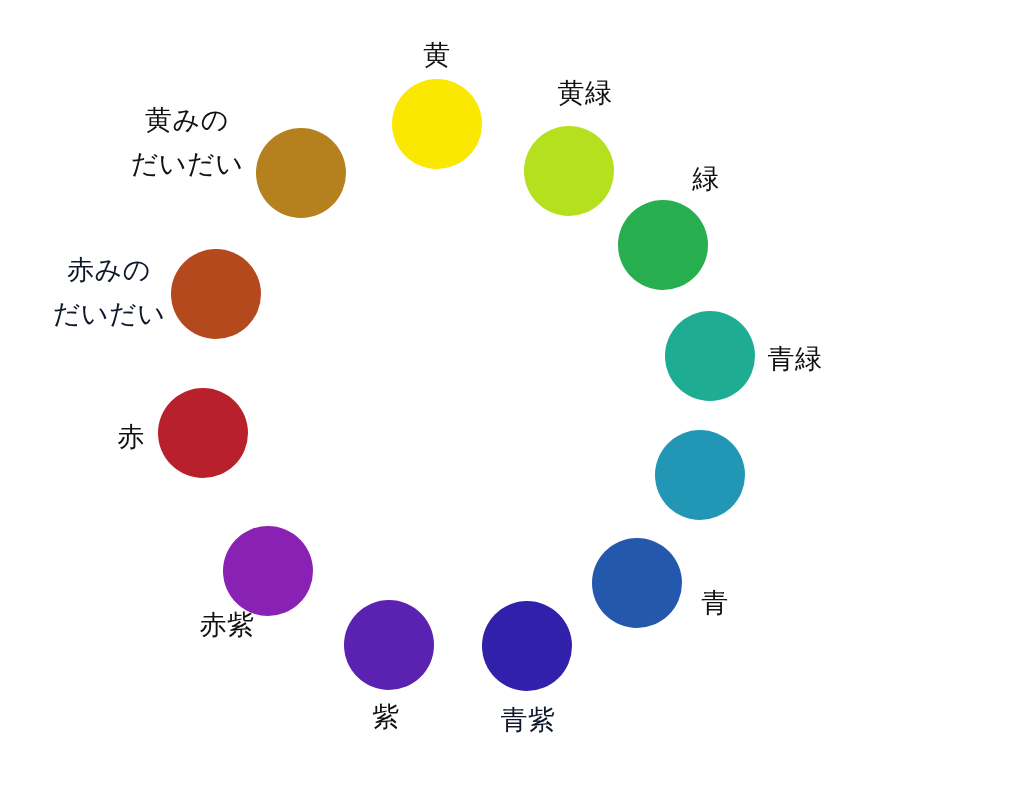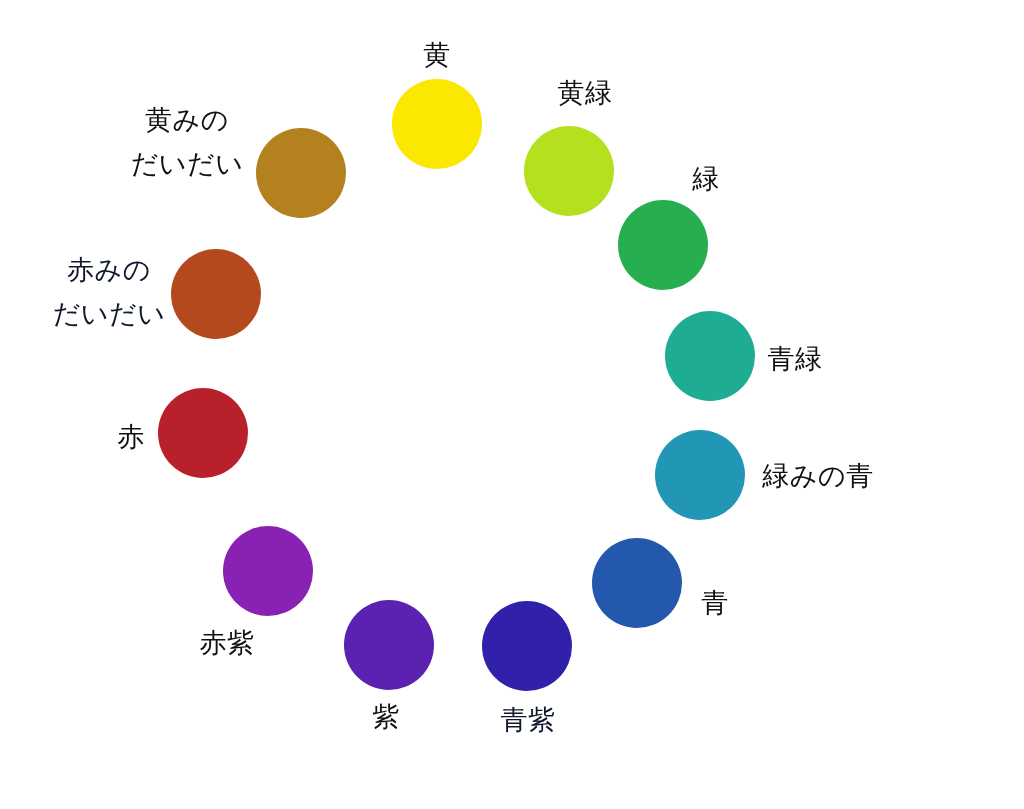--- a/index.html
+++ b/index.html
@@ -47,29 +47,28 @@
 <div id="color-wheel" style="background: rgb(255, 255, 255);">
     <div class="swatch" style="left: 392px; top: 79px; width: 90px; height: 90px; background: rgb(250, 232, 0);"></div>
     <div class="hue-label align-center" style="left: 396px; top: 38px; width: 82px; color: rgb(17, 17, 17);">黄</div>
     <div class="swatch" style="left: 524px; top: 126px; width: 90px; height: 90px; background: rgb(181, 224, 30);"></div>
     <div class="hue-label align-center" style="left: 530px; top: 76px; width: 110px; color: rgb(17, 17, 17);">黄緑</div>
     <div class="swatch" style="left: 618px; top: 200px; width: 90px; height: 90px; background: rgb(39, 174, 78);"></div>
     <div class="hue-label align-center" style="left: 676px; top: 162px; width: 60px; color: rgb(17, 17, 17);">緑</div>
     <div class="swatch" style="left: 665px; top: 311px; width: 90px; height: 90px; background: rgb(30, 172, 146);"></div>
     <div class="hue-label align-left" style="left: 757px; top: 330px; width: 76px; color: rgb(17, 17, 17); margin-top: 12px;">青緑</div>
     <div class="swatch" style="left: 655px; top: 430px; width: 90px; height: 90px; background: rgb(33, 151, 181);"></div>
-    <div class="hue-label align-left" style="left: 753px; top: 459px; width: 130px; color: rgb(17, 17, 17);">緑みの青</div>
     <div class="swatch" style="left: 592px; top: 538px; width: 90px; height: 90px; background: rgb(36, 88, 173);"></div>
     <div class="hue-label align-left" style="left: 690px; top: 586px; width: 50px; color: rgb(17, 17, 17);">青</div>
     <div class="swatch" style="left: 482px; top: 601px; width: 90px; height: 90px; background: rgb(48, 32, 170);"></div>
     <div class="hue-label align-center" style="left: 490px; top: 703px; width: 76px; color: #0f172a;">青紫</div>
     <div class="swatch" style="left: 344px; top: 600px; width: 90px; height: 90px; background: rgb(91, 33, 176);"></div>
     <div class="hue-label align-center" style="left: 356px; top: 700px; width: 60px; color: rgb(17, 17, 17);">紫</div>
     <div class="swatch" style="left: 223px; top: 526px; width: 90px; height: 90px; background: rgb(138, 33, 181);"></div>
-    <div class="hue-label align-left" style="left: 188px; top: 626px; width: 78px; color: rgb(17, 17, 17);">赤紫</div>
+    <div class="hue-label align-left" style="left: 188px; top: 608px; width: 78px; color: rgb(17, 17, 17);">赤紫</div>
     <div class="swatch" style="left: 158px; top: 388px; width: 90px; height: 90px; background: rgb(184, 33, 43);"></div>
     <div class="hue-label align-left" style="left: 108px; top: 420px; width: 46px; color: rgb(17, 17, 17);">赤</div>
     <div class="swatch" style="left: 171px; top: 249px; width: 90px; height: 90px; background: rgb(181, 73, 30);"></div>
     <div class="hue-label two-line align-left" style="left: 44px; top: 248px; width: 130px; color: #0f172a;">赤みの
 だいだい</div>
     <div class="swatch" style="left: 256px; top: 128px; width: 90px; height: 90px; background: rgb(181, 128, 30);"></div>
     <div class="hue-label two-line align-left" style="left: 122px; top: 98px; width: 130px; color: rgb(17, 17, 17);">黄みの
 だいだい</div>
   </div>
 

